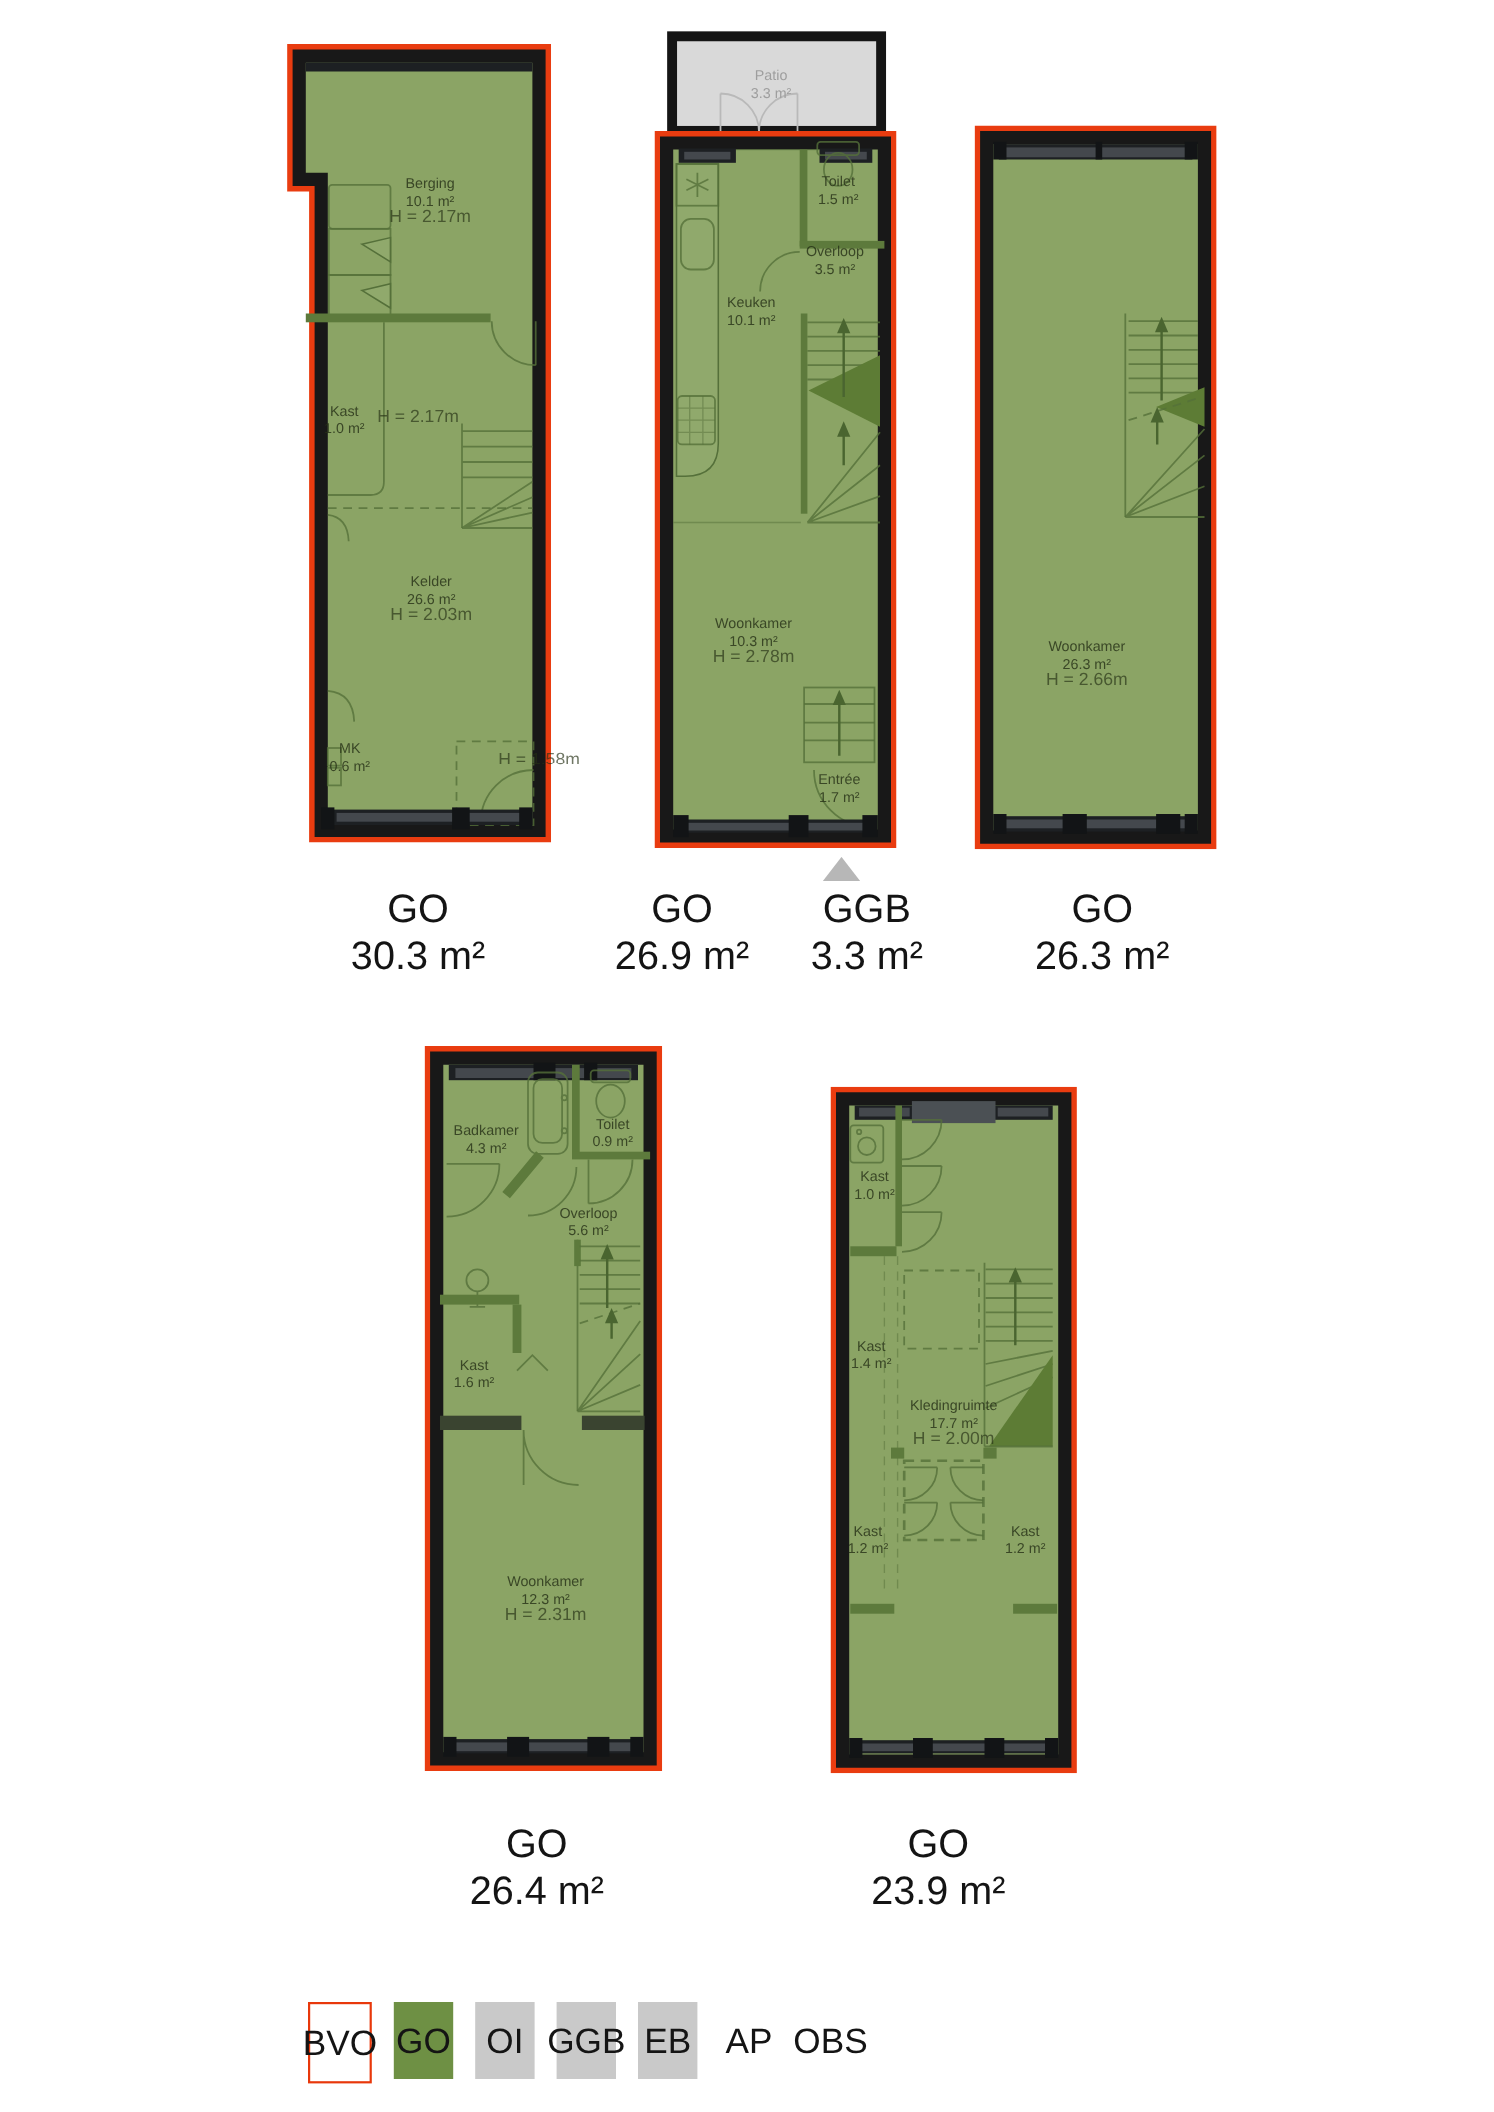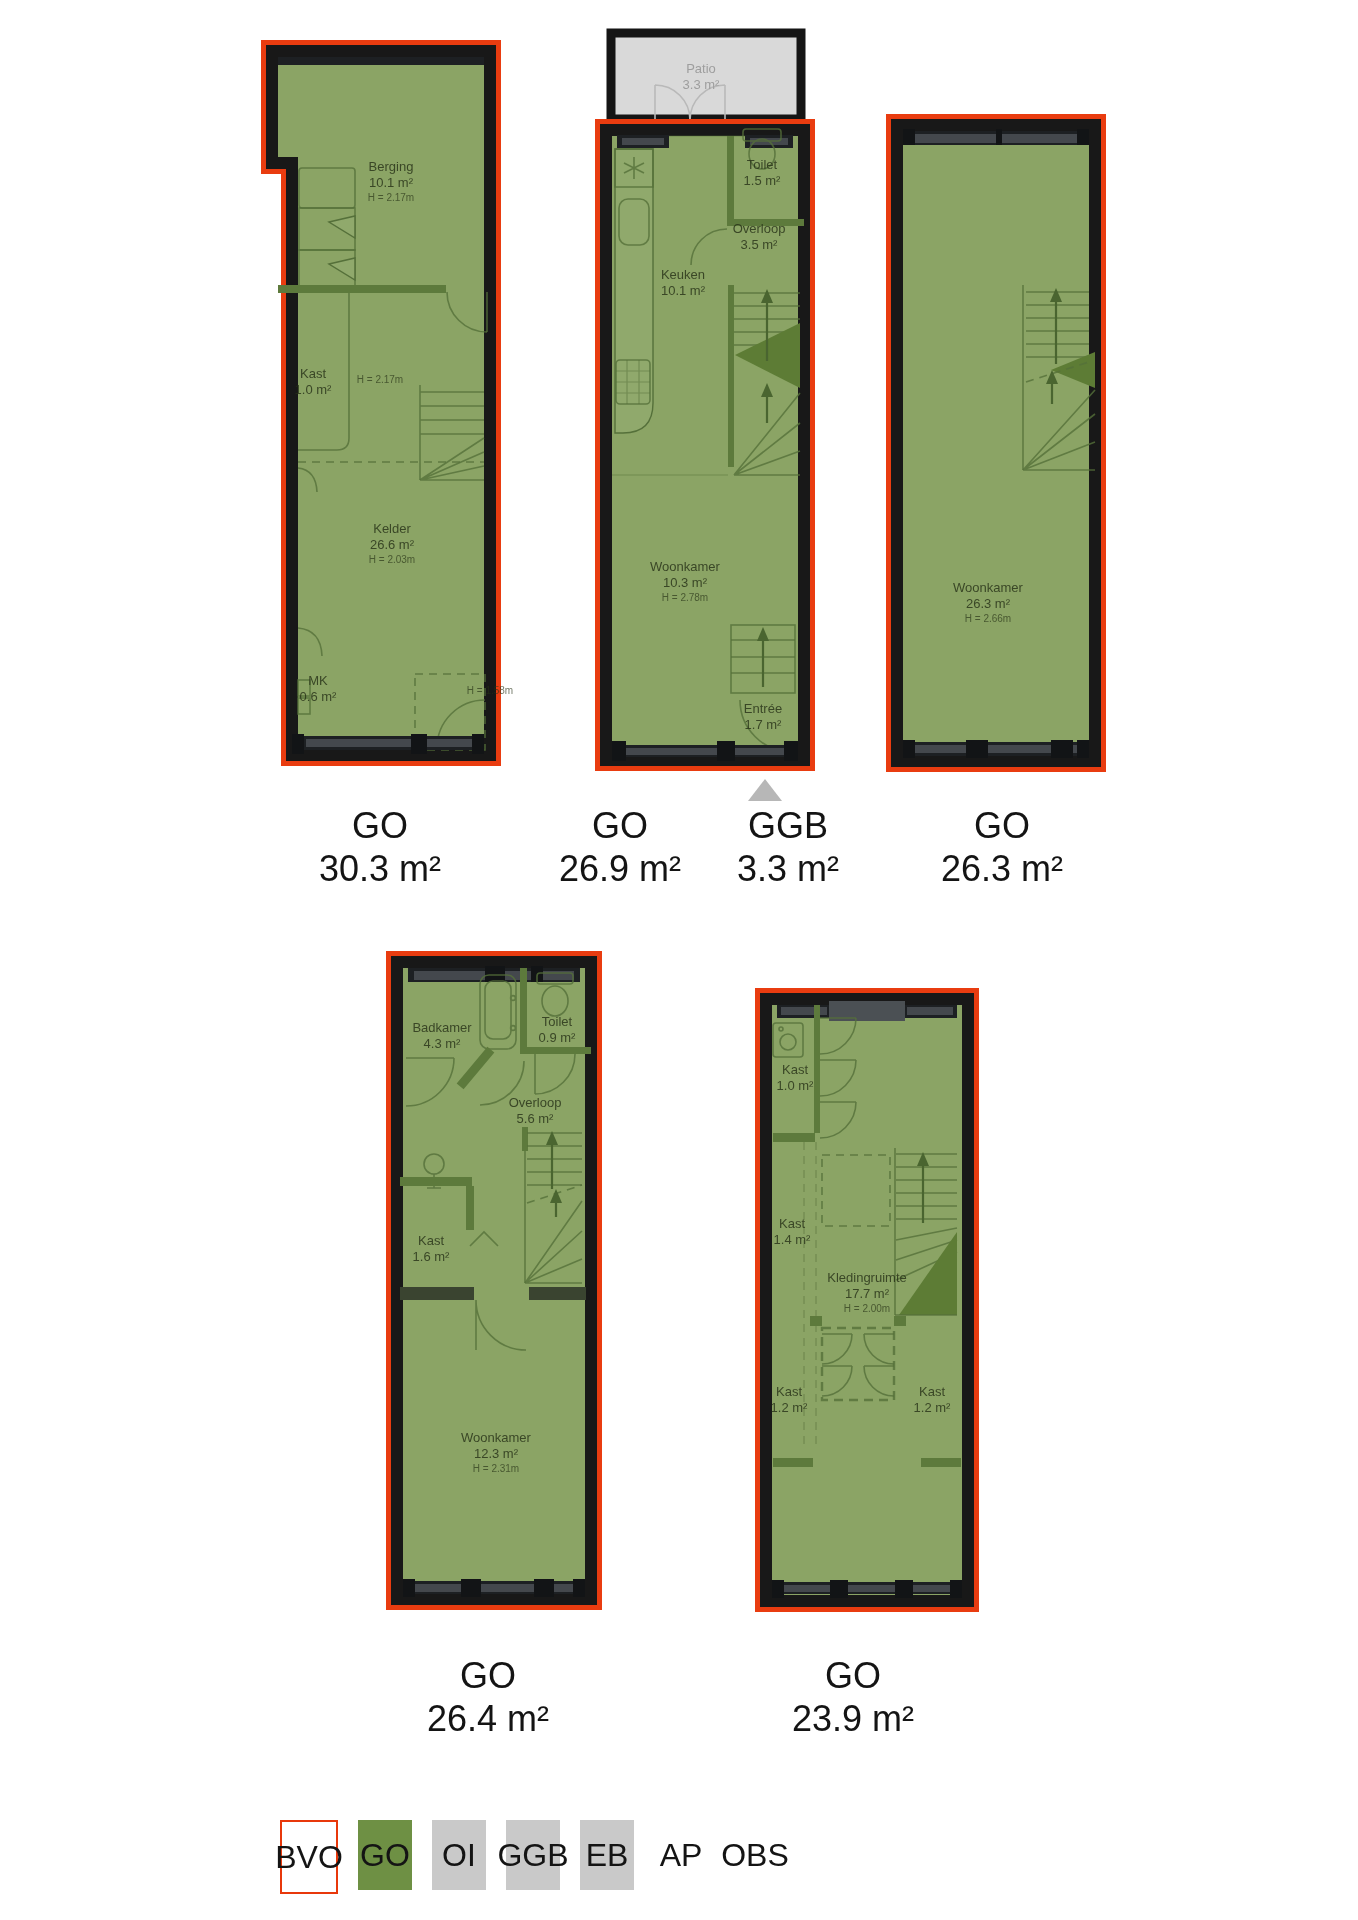--- a/index.html
+++ b/index.html
@@ -3,21 +3,21 @@
 <meta charset="utf-8">
 <style>
   html,body{margin:0;padding:0;background:#ffffff;}
   .canvas{position:relative;width:1358px;height:1920px;background:#ffffff;overflow:hidden;
           font-family:"Liberation Sans",sans-serif;}
   .plan{position:absolute;}
   .plan svg{display:block;}
   
   .rlabel{position:absolute;transform:translateX(-50%);text-align:center;
           font-size:13px;line-height:15.5px;color:rgba(38,48,22,.80);white-space:nowrap;}
-  .rlabel .h{font-size:10px;color:rgba(38,48,22,.66);}
+  .rlabel .h{font-size:16px;color:rgba(38,48,22,.66);}
   .rlabel.gray{color:#9e9e9e;}
   
   .caption{position:absolute;transform:translateX(-50%);text-align:center;
            font-size:36px;line-height:43px;color:#141414;}
   
   .legend{position:absolute;left:280px;top:1820px;display:flex;gap:20px;}
   .chip{width:54px;height:70px;display:flex;align-items:center;justify-content:center;
         font-size:32px;color:#141414;}
   .sw-outline{border:2px solid #e8380b;background:#fff;}
   .sw-green{background:#6e9044;}

